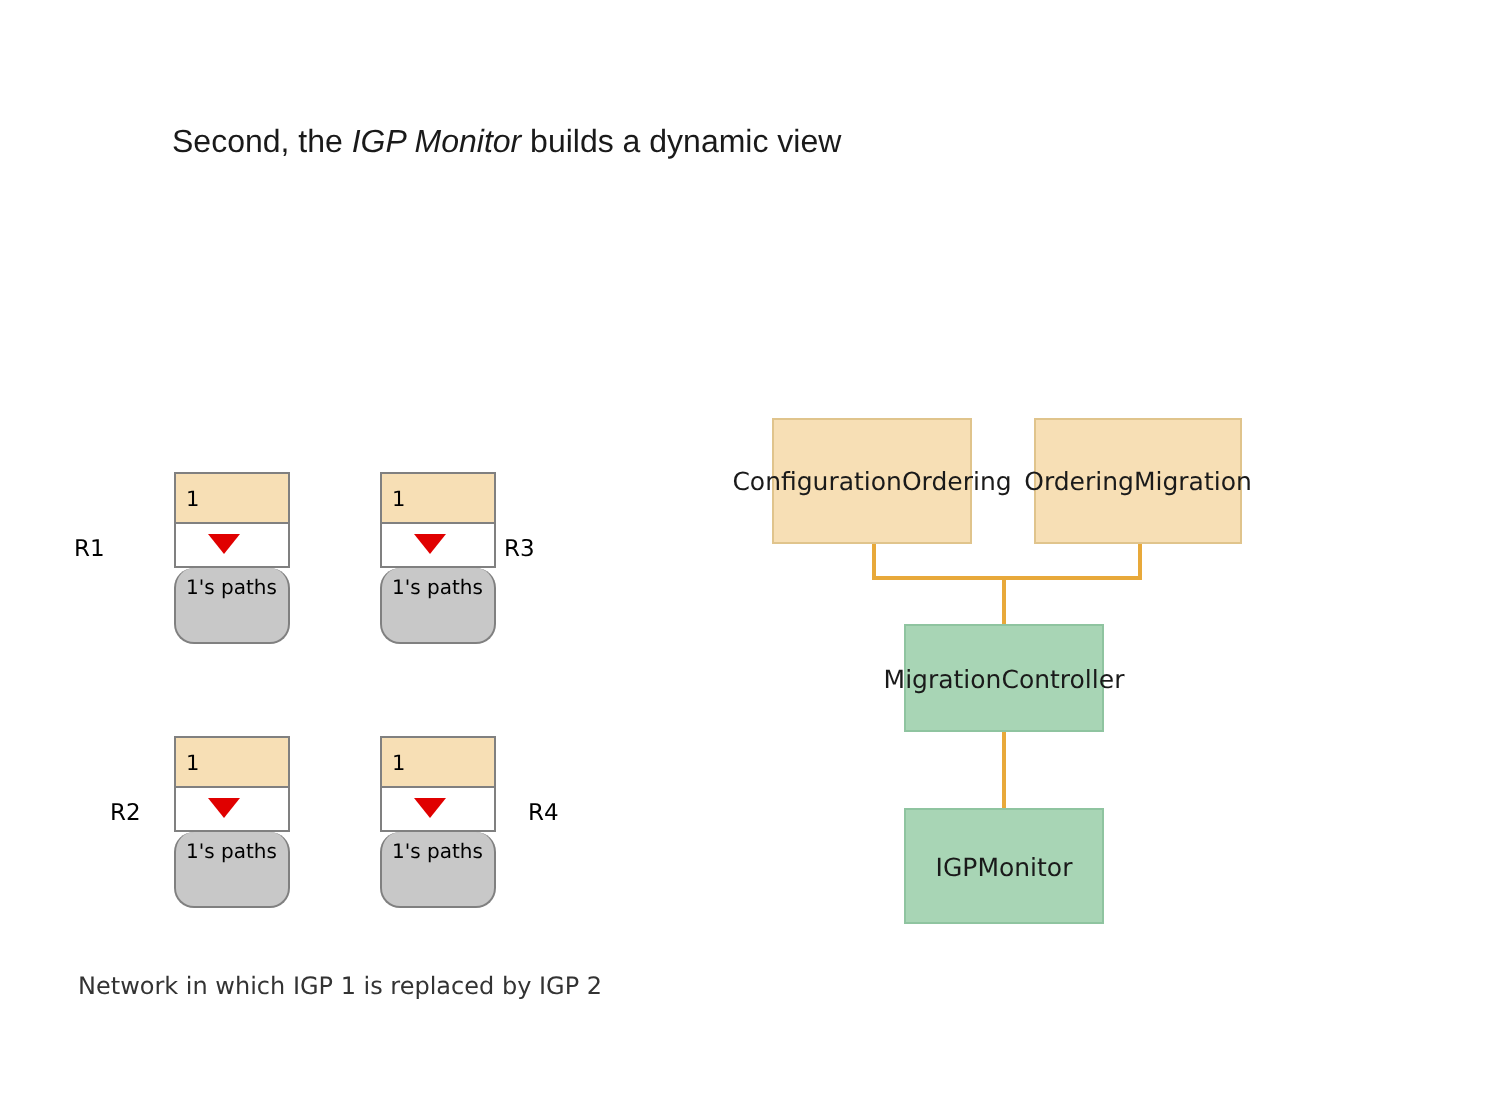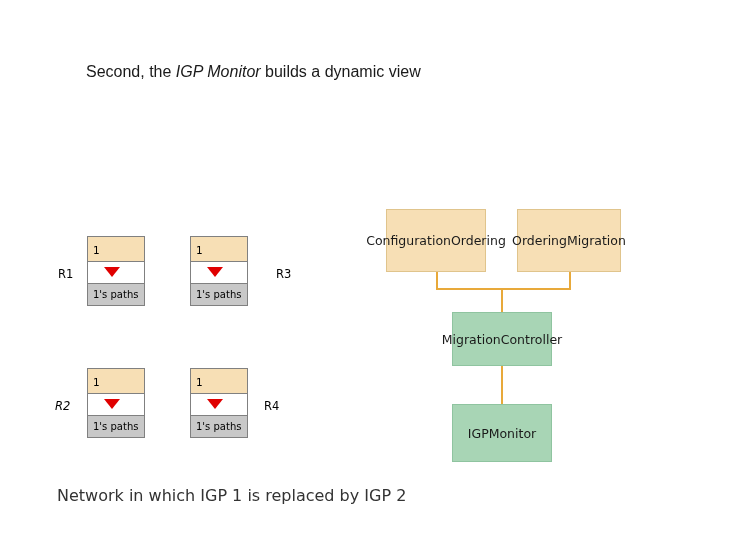--- a/index.html
+++ b/index.html
@@ -53,25 +53,26 @@
     line-height: 26px;
     background: #f7dfb5;
   }
   .router .mid {
     height: 22px;
     background: #ffffff;
     border-top: none;
     position: relative;
   }
   .router .bottom {
-    height: 22px;
+    height: 38px;
     line-height: 22px;
     background: #c8c8c8;
     border-top: none;
     font-size: 10px;
+    border-radius: 10px;
   }
   .tri {
     position: absolute;
     left: 16px;
     top: 5px;
     width: 0;
     height: 0;
     border-left: 8px solid transparent;
     border-right: 8px solid transparent;
     border-top: 10px solid #e00000;
@@ -103,61 +104,61 @@
     border-color: #8fc4a0;
   }
   
   .line {
     position: absolute;
     background: #e8a93a;
   }
   
   .caption {
     position: absolute;
-    left: 57px;
+    left: 39px;
     top: 486px;
-    font-size: 16px;
+    font-size: 12px;
     color: #333333;
   }
 </style>
 </head>
 <body>
 
 <div class="slide">
 
   <div class="title">
     <span>Second, the </span><span class="em">IGP Monitor</span><span> builds a dynamic view</span><br>
   </div>
 
   <div class="router" style="left:87px; top:236px;">
     <div class="box top">1</div>
     <div class="box mid">
       <span class="tri"></span>
     </div>
     <div class="box bottom">1's paths</div>
   </div>
-  <div class="router-label" style="left:58px; top:267px;">R1</div>
+  <div class="router-label" style="left:37px; top:267px;">R1</div>
 
   <div class="router" style="left:190px; top:236px;">
     <div class="box top">1</div>
     <div class="box mid">
       <span class="tri"></span>
     </div>
     <div class="box bottom">1's paths</div>
   </div>
-  <div class="router-label" style="left:276px; top:267px;">R3</div>
+  <div class="router-label" style="left:252px; top:267px;">R3</div>
 
   <div class="router" style="left:87px; top:368px;">
     <div class="box top">1</div>
     <div class="box mid">
       <span class="tri"></span>
     </div>
     <div class="box bottom">1's paths</div>
   </div>
-  <div class="router-label" style="left:55px; top:399px;font-style:italic;">R2</div>
+  <div class="router-label" style="left:55px; top:399px;">R2</div>
 
   <div class="router" style="left:190px; top:368px;">
     <div class="box top">1</div>
     <div class="box mid">
       <span class="tri"></span>
     </div>
     <div class="box bottom">1's paths</div>
   </div>
   <div class="router-label" style="left:264px; top:399px;">R4</div>
 

